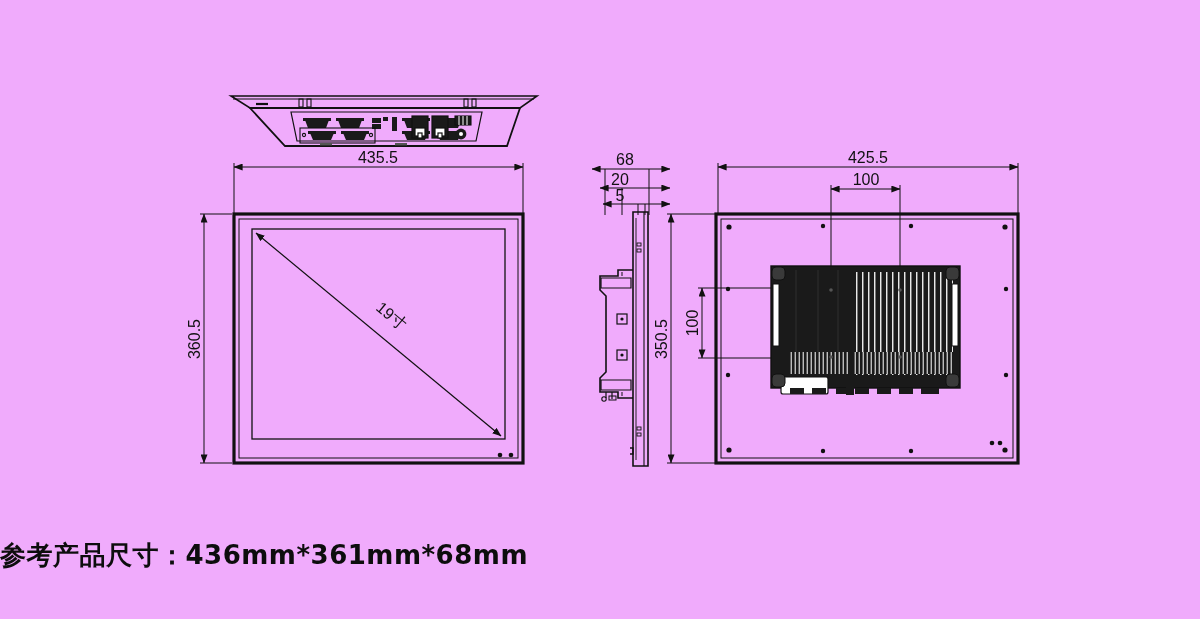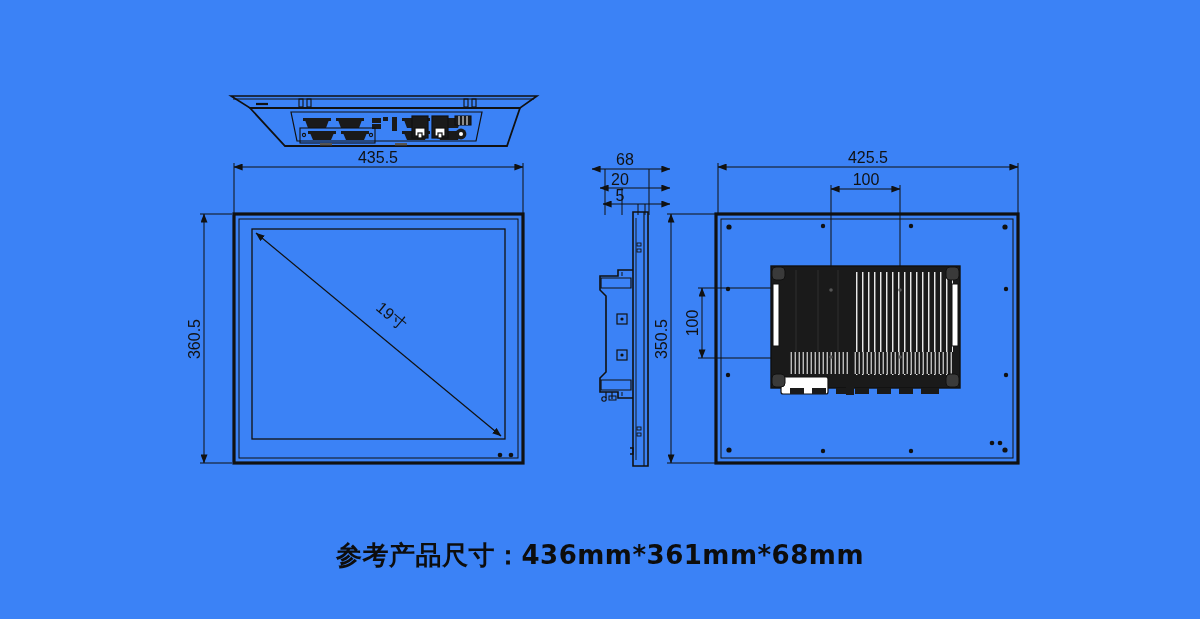--- a/index.html
+++ b/index.html
@@ -9,37 +9,36 @@
     background: #ffffff;
   }
   body {
     font-family: "Liberation Sans", "DejaVu Sans", sans-serif;
     color: #111111;
   }
   #page {
     position: relative;
     width: 1200px;
     height: 619px;
-    background: #3b82f6;
+    background: #f0abfc;
     overflow: hidden;
   }
   #drawing {
     position: absolute;
     left: 0;
     top: 0;
     width: 1200px;
     height: 619px;
     display: block;
   }
   .cap-layer {
     position: absolute;
     left: 0;
     right: 0;
     bottom: 46px;
-    text-align: center;
     pointer-events: none;
   }
   .caption {
     display: inline-block;
     font-family: "DejaVu Sans", "Liberation Sans", sans-serif;
     font-size: 26px;
     font-weight: 700;
     letter-spacing: 0.5px;
     color: #0d0d0d;
     white-space: nowrap;

